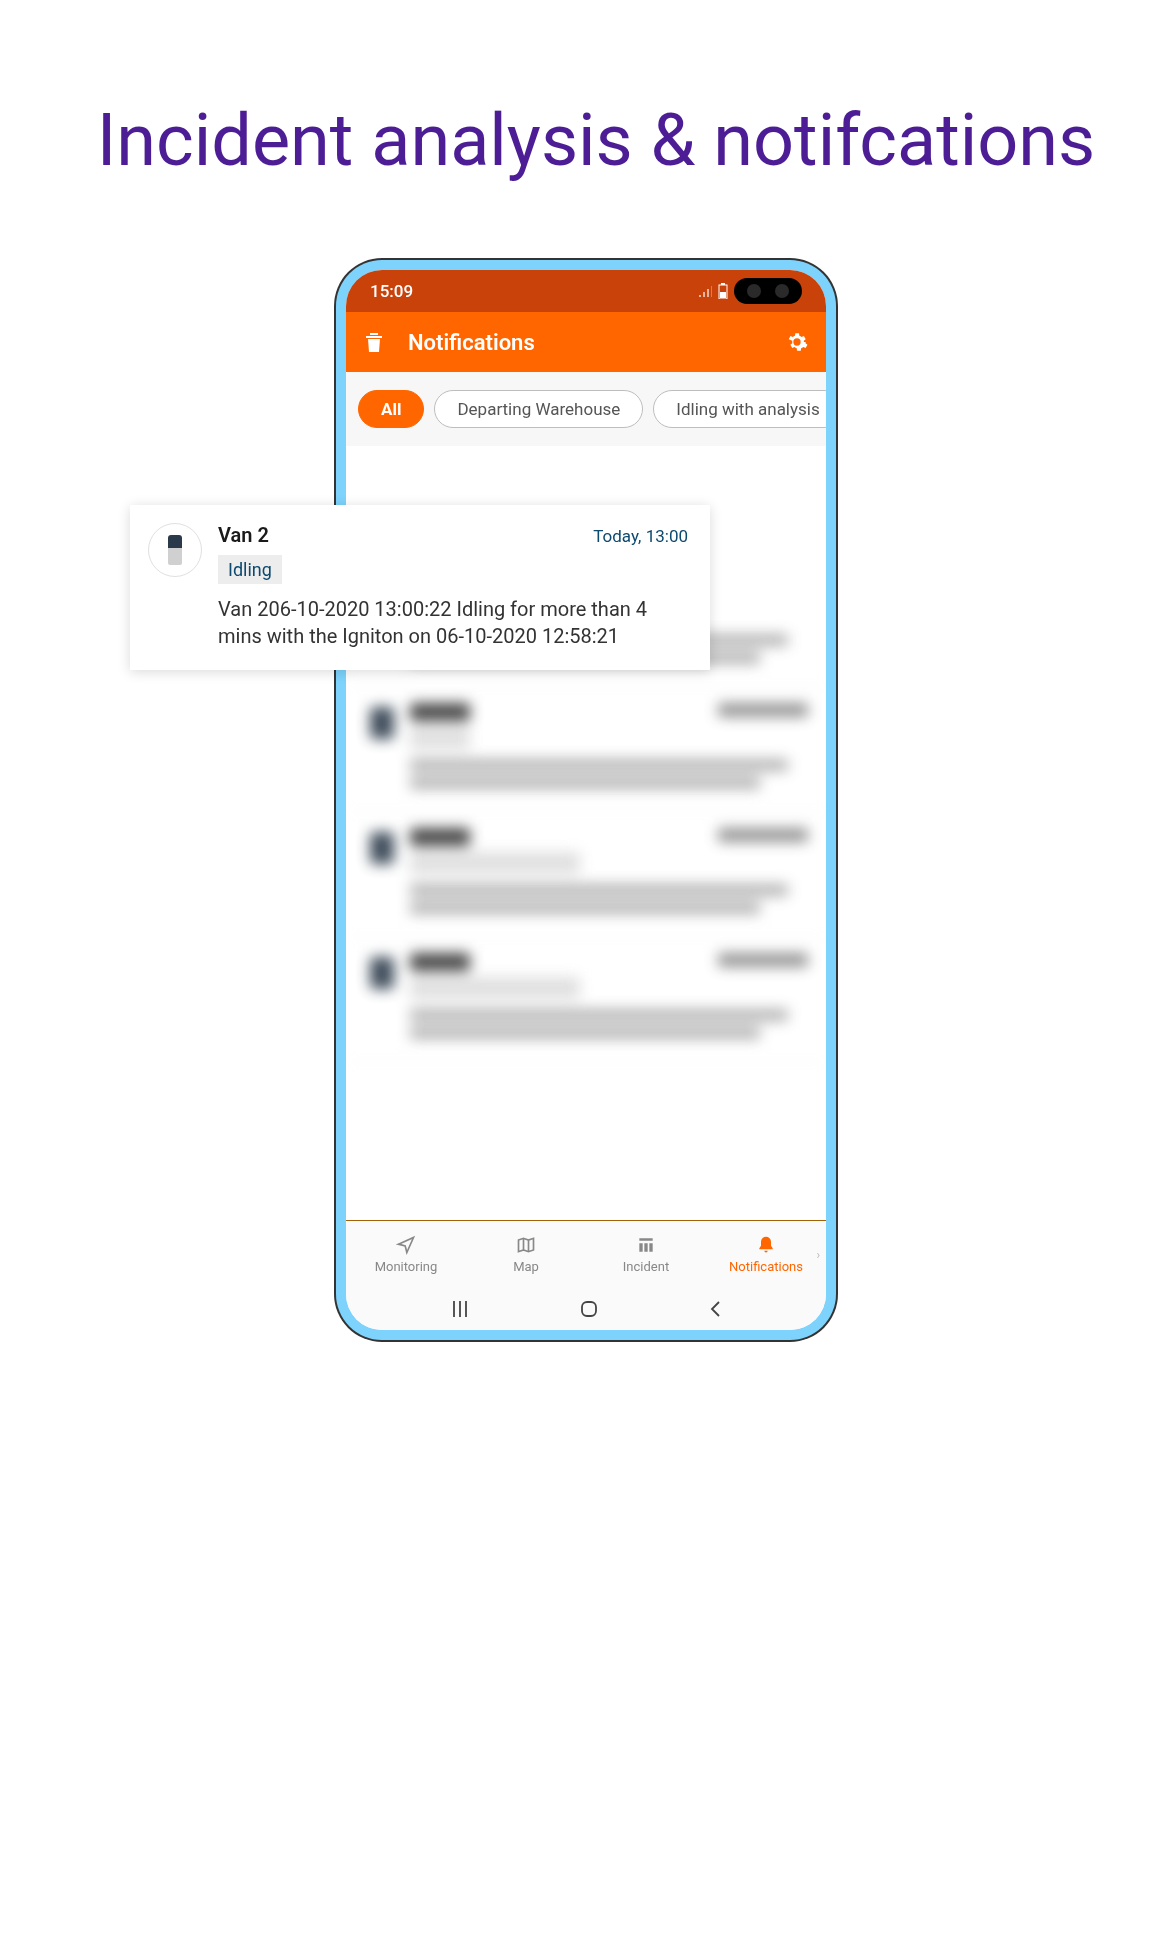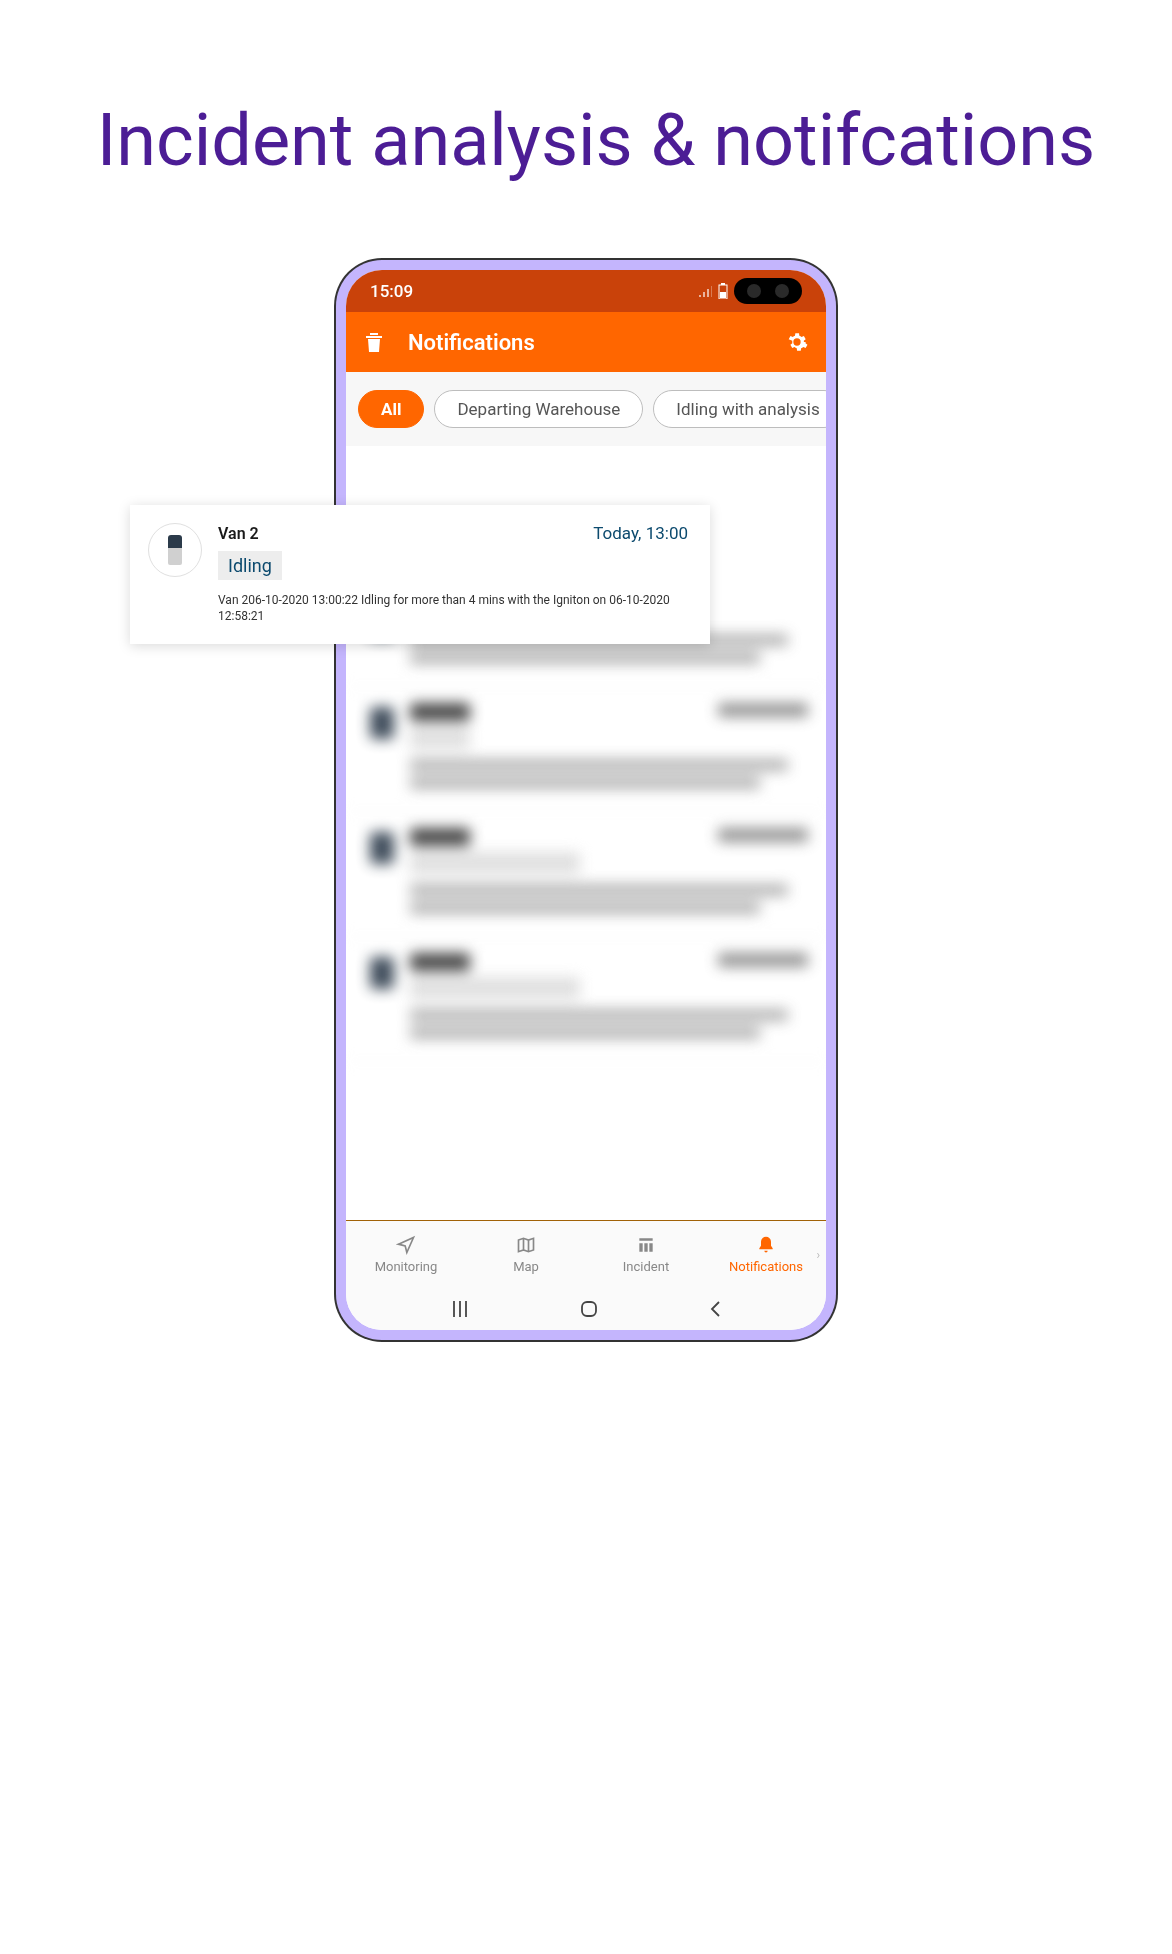--- a/index.html
+++ b/index.html
@@ -7,21 +7,21 @@
 
 .page-title { text-align: center; font-size: 72px; font-weight: 400; color: #4c1d95; margin-top: 100px; line-height: 1.15; margin-left: 20px; }
 
 .phone-frame {
   position: absolute;
   left: 50%;
   top: 260px;
   transform: translateX(-50%);
   width: 500px;
   height: 1080px;
-  background: #c4b5fd;
+  background: #7dd3fc;
   border-radius: 46px;
   padding: 10px;
   box-shadow: 0 0 0 2px #333;
 }
 
 .phone-screen {
   width: 100%;
   height: 100%;
   background: #fff;
   border-radius: 36px;
@@ -168,31 +168,31 @@
   flex-shrink: 0;
   background: #fff;
 }
 .van-icon {
   width: 14px; height: 30px;
   background: linear-gradient(to bottom, #2b3a4a 0%, #2b3a4a 45%, #d0d0d0 45%, #d0d0d0 100%);
   border-radius: 3px 3px 2px 2px;
 }
 .notif-body { flex: 1; }
 .notif-head { display: flex; justify-content: space-between; align-items: baseline; margin-bottom: 8px; }
-.notif-title { font-size: 16px; font-weight: 600; color: #1a1a1a; }
+.notif-title { font-size: 20px; font-weight: 600; color: #1a1a1a; }
 .notif-time { font-size: 17px; color: #0c4a6e; }
 .notif-tag {
   display: inline-block;
   background: #ededed;
   padding: 4px 10px;
   font-size: 18px;
   color: #0c4a6e;
   margin-bottom: 12px;
 }
-.notif-desc { font-size: 12px; color: #333; line-height: 1.35; }
+.notif-desc { font-size: 20px; color: #333; line-height: 1.35; }
 
 svg { display: block; }
 </style>
 </head>
 <body>
 
 <h1 class="page-title">Incident analysis &amp; notifcations</h1>
 
 <div class="phone-frame">
   <div class="phone-screen">

